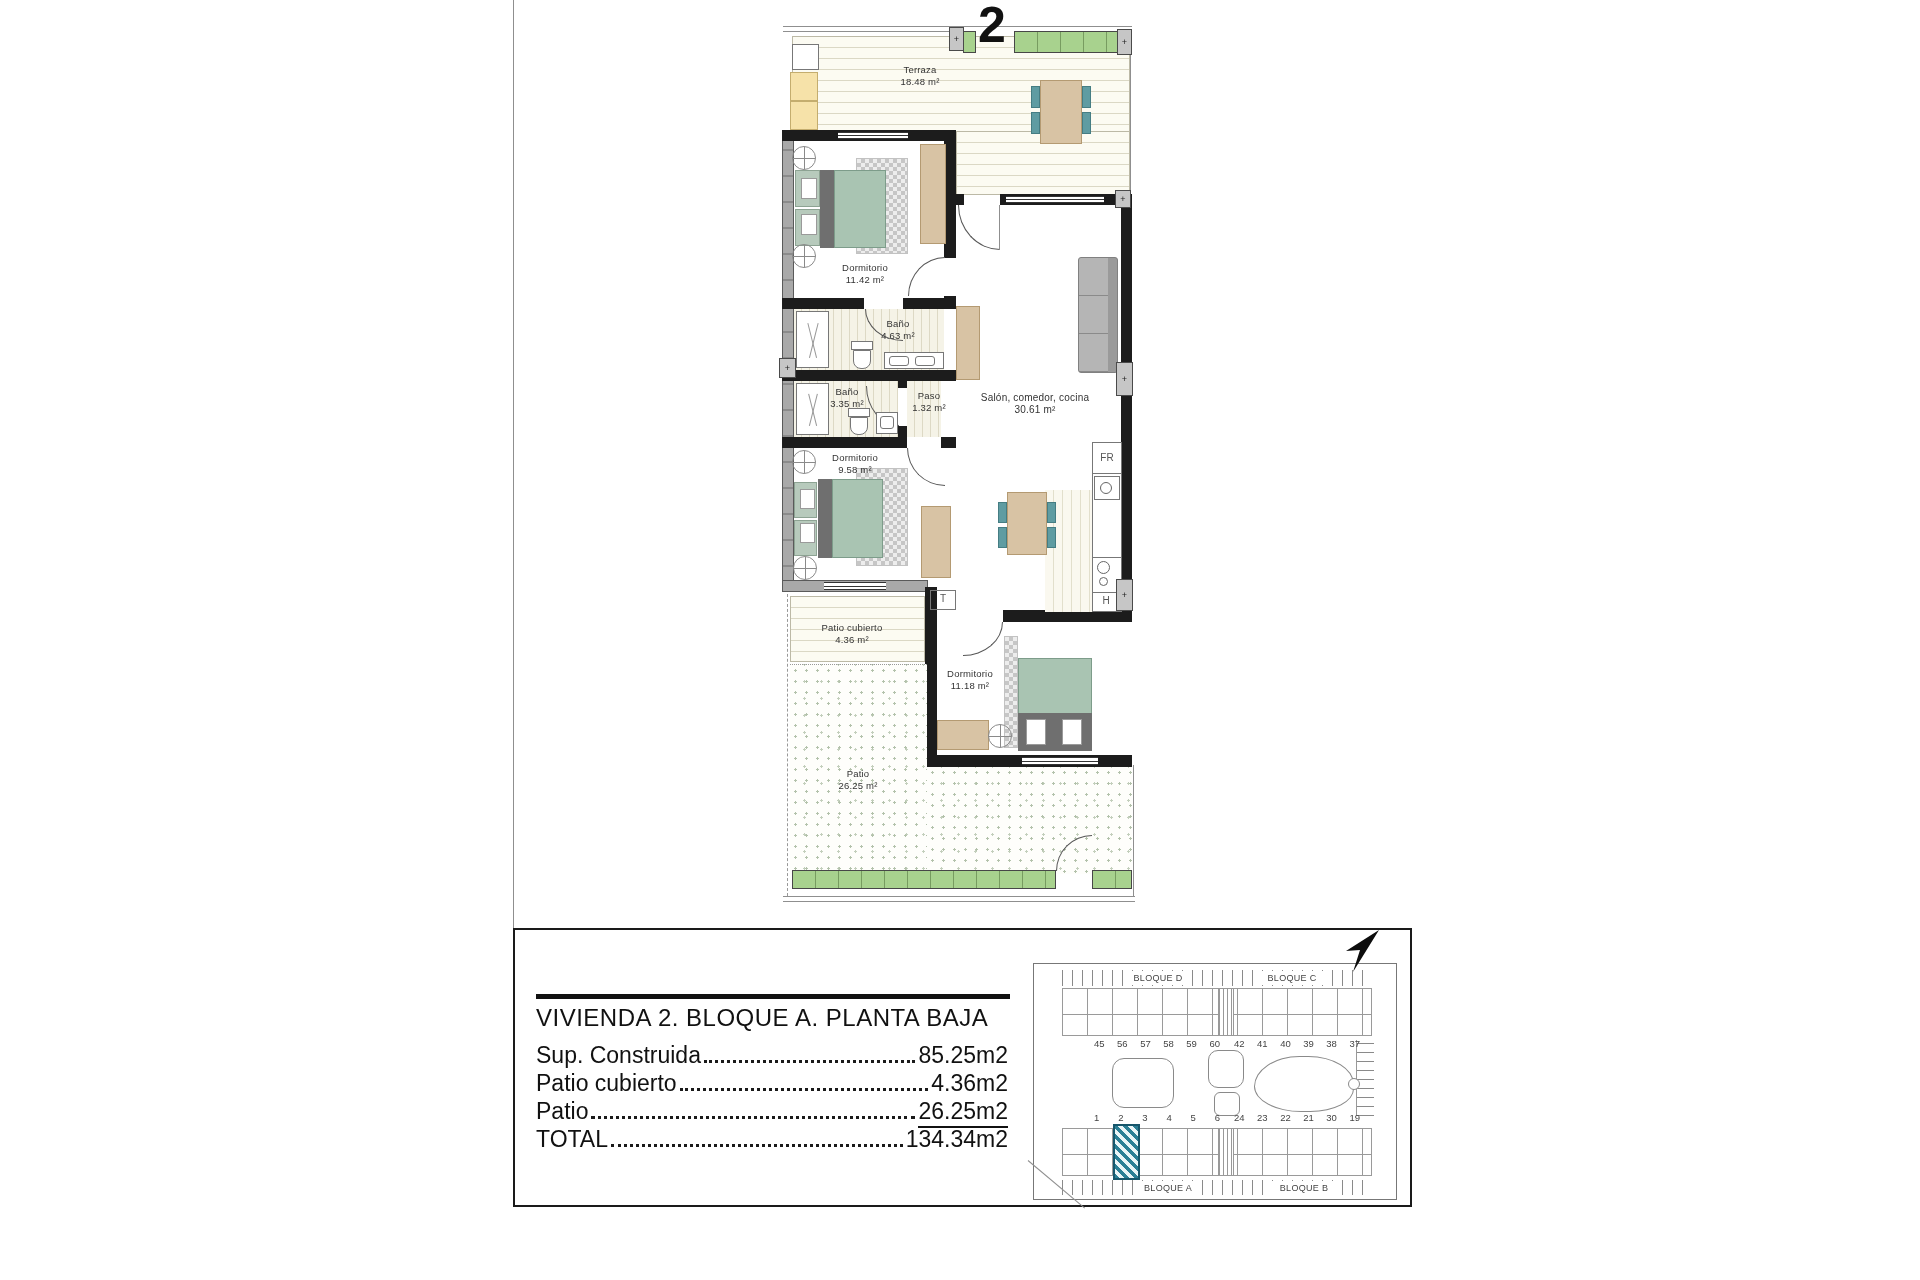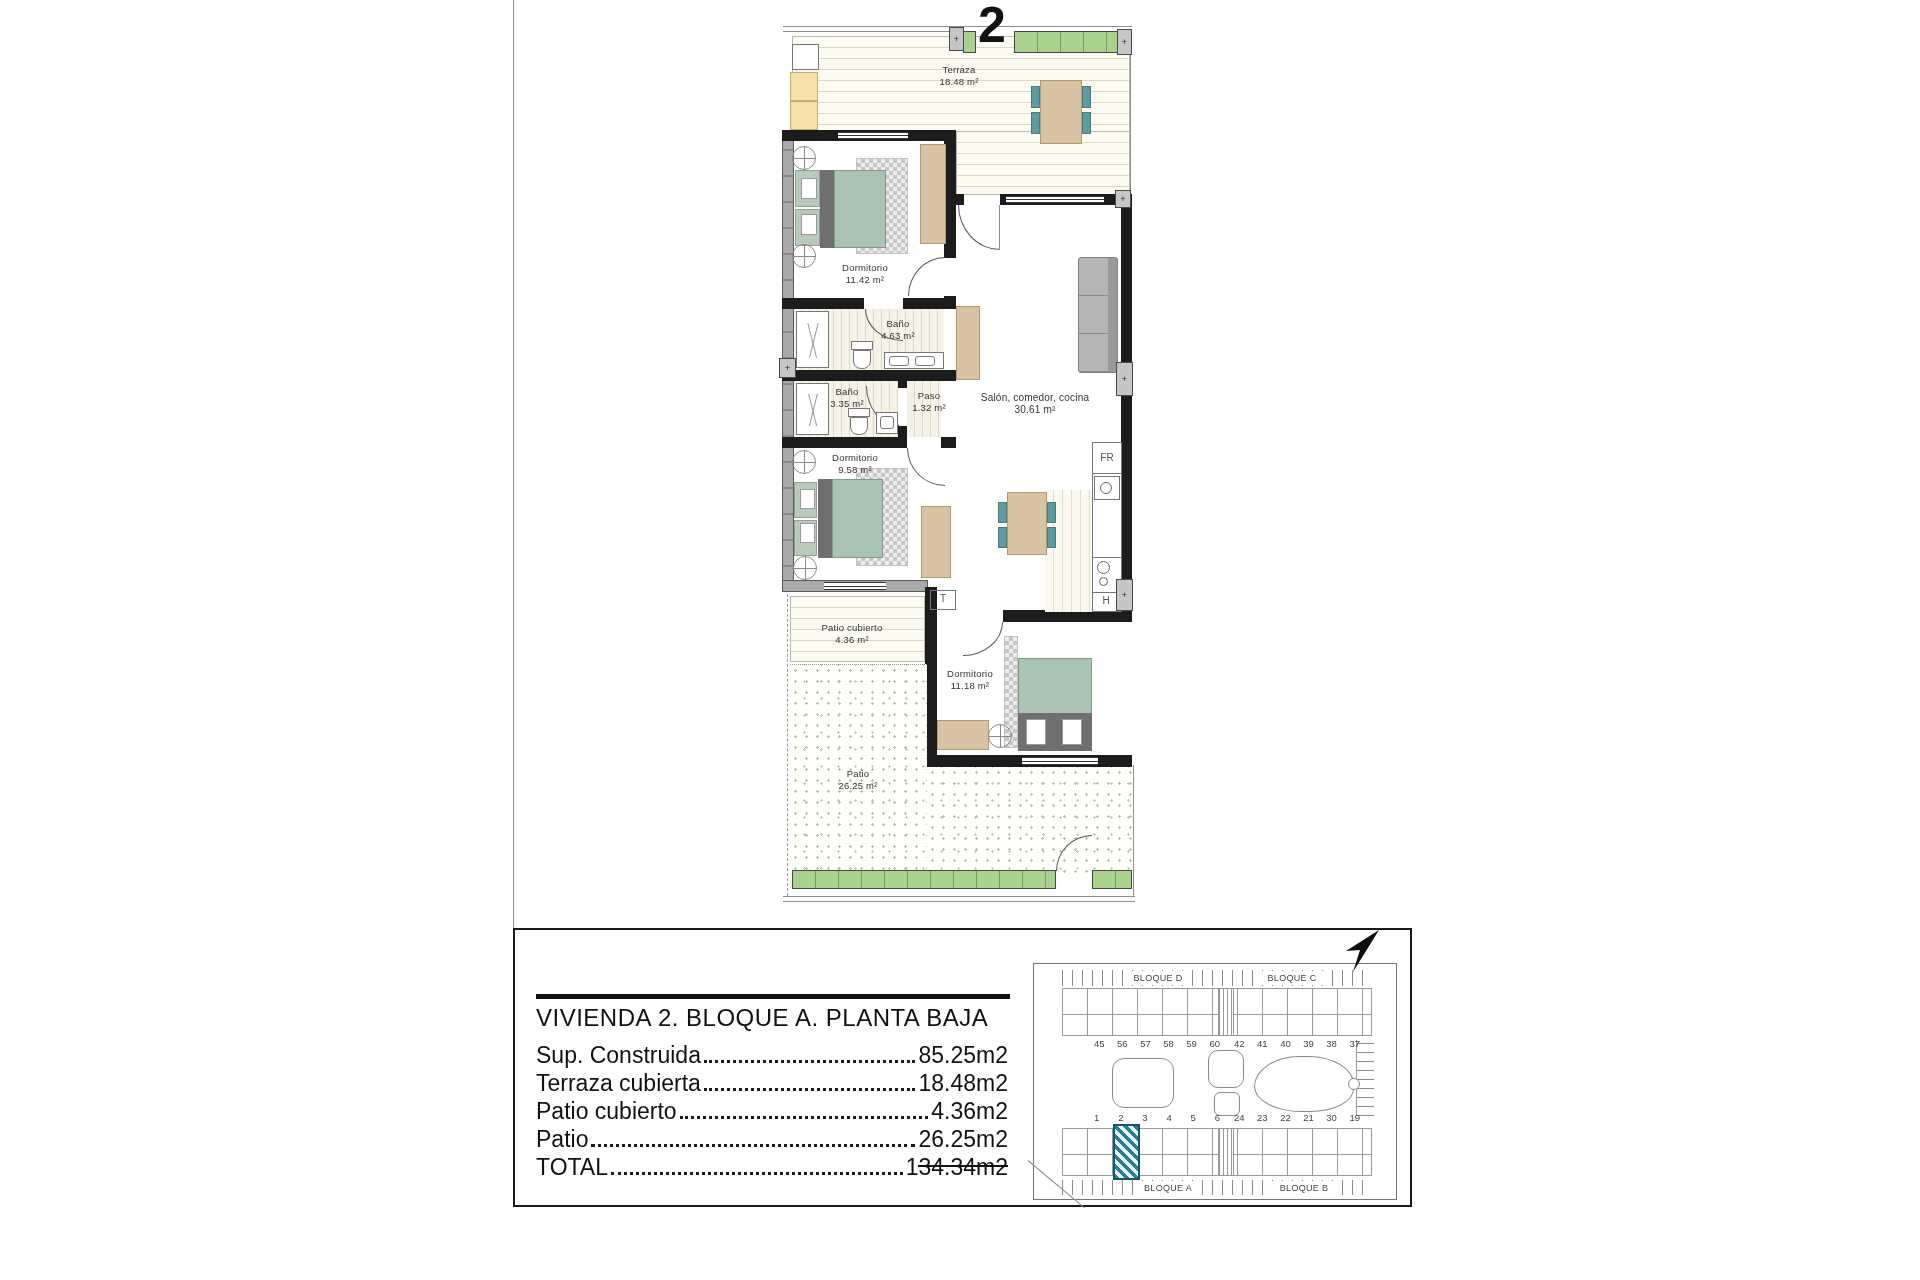--- a/index.html
+++ b/index.html
@@ -53,21 +53,21 @@
                          repeating-linear-gradient(180deg,transparent 0 37px,#8a8a8a 37px 38px)}
   .applbl{position:absolute;font-size:10px;color:#555;text-align:center;z-index:6}
   
   .panel{position:absolute;left:513px;top:928px;width:899px;height:279px;border:2px solid #1a1a1a;background:#fff}
   .tbar{position:absolute;left:536px;top:994px;width:474px;height:5px;background:#111}
   .ptitle{position:absolute;left:536px;top:1004px;width:478px;font-size:24px;font-weight:normal;
         letter-spacing:.5px;white-space:nowrap;color:#111}
   .rows{position:absolute;left:536px;top:1042px;width:472px}
   .row{display:flex;align-items:baseline;height:28px;font-size:23px;color:#111}
   .leader{flex:1;border-bottom:3px dotted #1a1a1a;margin:0 3px 5px 3px}
-  .u{border-bottom:2px solid #111;padding-bottom:12px}
+  .u{border-bottom:2px solid #111;padding-bottom:1px}
   
   .sitebox{position:absolute;left:1033px;top:963px;width:364px;height:237px;border:1px solid #777;background:#fff}
   .comb{position:absolute;background:repeating-linear-gradient(90deg,#8a8a8a 0 1px,transparent 1px 10px)}
   .combv{position:absolute;background:repeating-linear-gradient(0deg,#8a8a8a 0 1px,transparent 1px 9px);border-left:1px solid #999}
   .chip{position:absolute;background:#fff;font-size:9px;color:#444;text-align:center;line-height:14px;z-index:3;letter-spacing:.3px}
   .strip{position:absolute;border:1px solid #9a9a9a;background-image:
         repeating-linear-gradient(90deg,transparent 0 24px,#9a9a9a 24px 25px),
         linear-gradient(#9a9a9a,#9a9a9a);
         background-size:auto,100% 1px;background-position:0 0,0 55%;background-repeat:repeat,no-repeat}
   .stairs{position:absolute;border:1px solid #999;background:repeating-linear-gradient(90deg,#999 0 1px,#fff 1px 4px);z-index:2}
@@ -97,21 +97,21 @@
   <div class="planter" style="left:790px;top:101px;width:28px;height:29px"></div>
   <div class="hedge" style="left:963px;top:31px;width:13px;height:22px"></div>
   <div class="hedge" style="left:1014px;top:31px;width:105px;height:22px"></div>
   <div class="post" style="left:949px;top:27px;width:15px;height:24px">+</div>
   <div class="post" style="left:1117px;top:29px;width:15px;height:26px">+</div>
   <div class="tan" style="left:1040px;top:80px;width:42px;height:64px"></div>
   <div class="chair" style="left:1031px;top:86px;width:9px;height:22px"></div>
   <div class="chair" style="left:1031px;top:112px;width:9px;height:22px"></div>
   <div class="chair" style="left:1082px;top:86px;width:9px;height:22px"></div>
   <div class="chair" style="left:1082px;top:112px;width:9px;height:22px"></div>
-  <div class="rlabel" style="left:913px;top:64px;width:92px">
+  <div class="rlabel" style="left:874px;top:64px;width:92px">
     <div>Terraza</div>
     <div>18.48 m²</div>
   </div>
 
   <div class="gwall" style="left:782px;top:130px;width:12px;height:462px"></div>
   <div class="wall" style="left:782px;top:130px;width:174px;height:11px"></div>
   <div class="winh" style="left:838px;top:132px;width:70px;height:7px"></div>
   <div class="wall" style="left:944px;top:130px;width:12px;height:76px"></div>
   <div class="wall" style="left:944px;top:194px;width:20px;height:11px"></div>
   <div class="wall" style="left:1000px;top:194px;width:132px;height:11px"></div>
@@ -267,25 +267,20 @@
   <div class="panel"></div>
   <div class="tbar"></div>
   <div class="ptitle">VIVIENDA 2. BLOQUE A. PLANTA BAJA</div>
   <div class="rows">
     <div class="row">
       <span>Sup. Construida</span>
       <span class="leader"></span>
       <span>85.25m2</span>
     </div>
     <div class="row">
-      <span>Terraza cubierta</span>
-      <span class="leader"></span>
-      <span>18.48m2</span>
-    </div>
-    <div class="row">
       <span>Patio cubierto</span>
       <span class="leader"></span>
       <span>4.36m2</span>
     </div>
     <div class="row">
       <span>Patio</span>
       <span class="leader"></span>
       <span class="u">26.25m2</span>
     </div>
     <div class="row">

